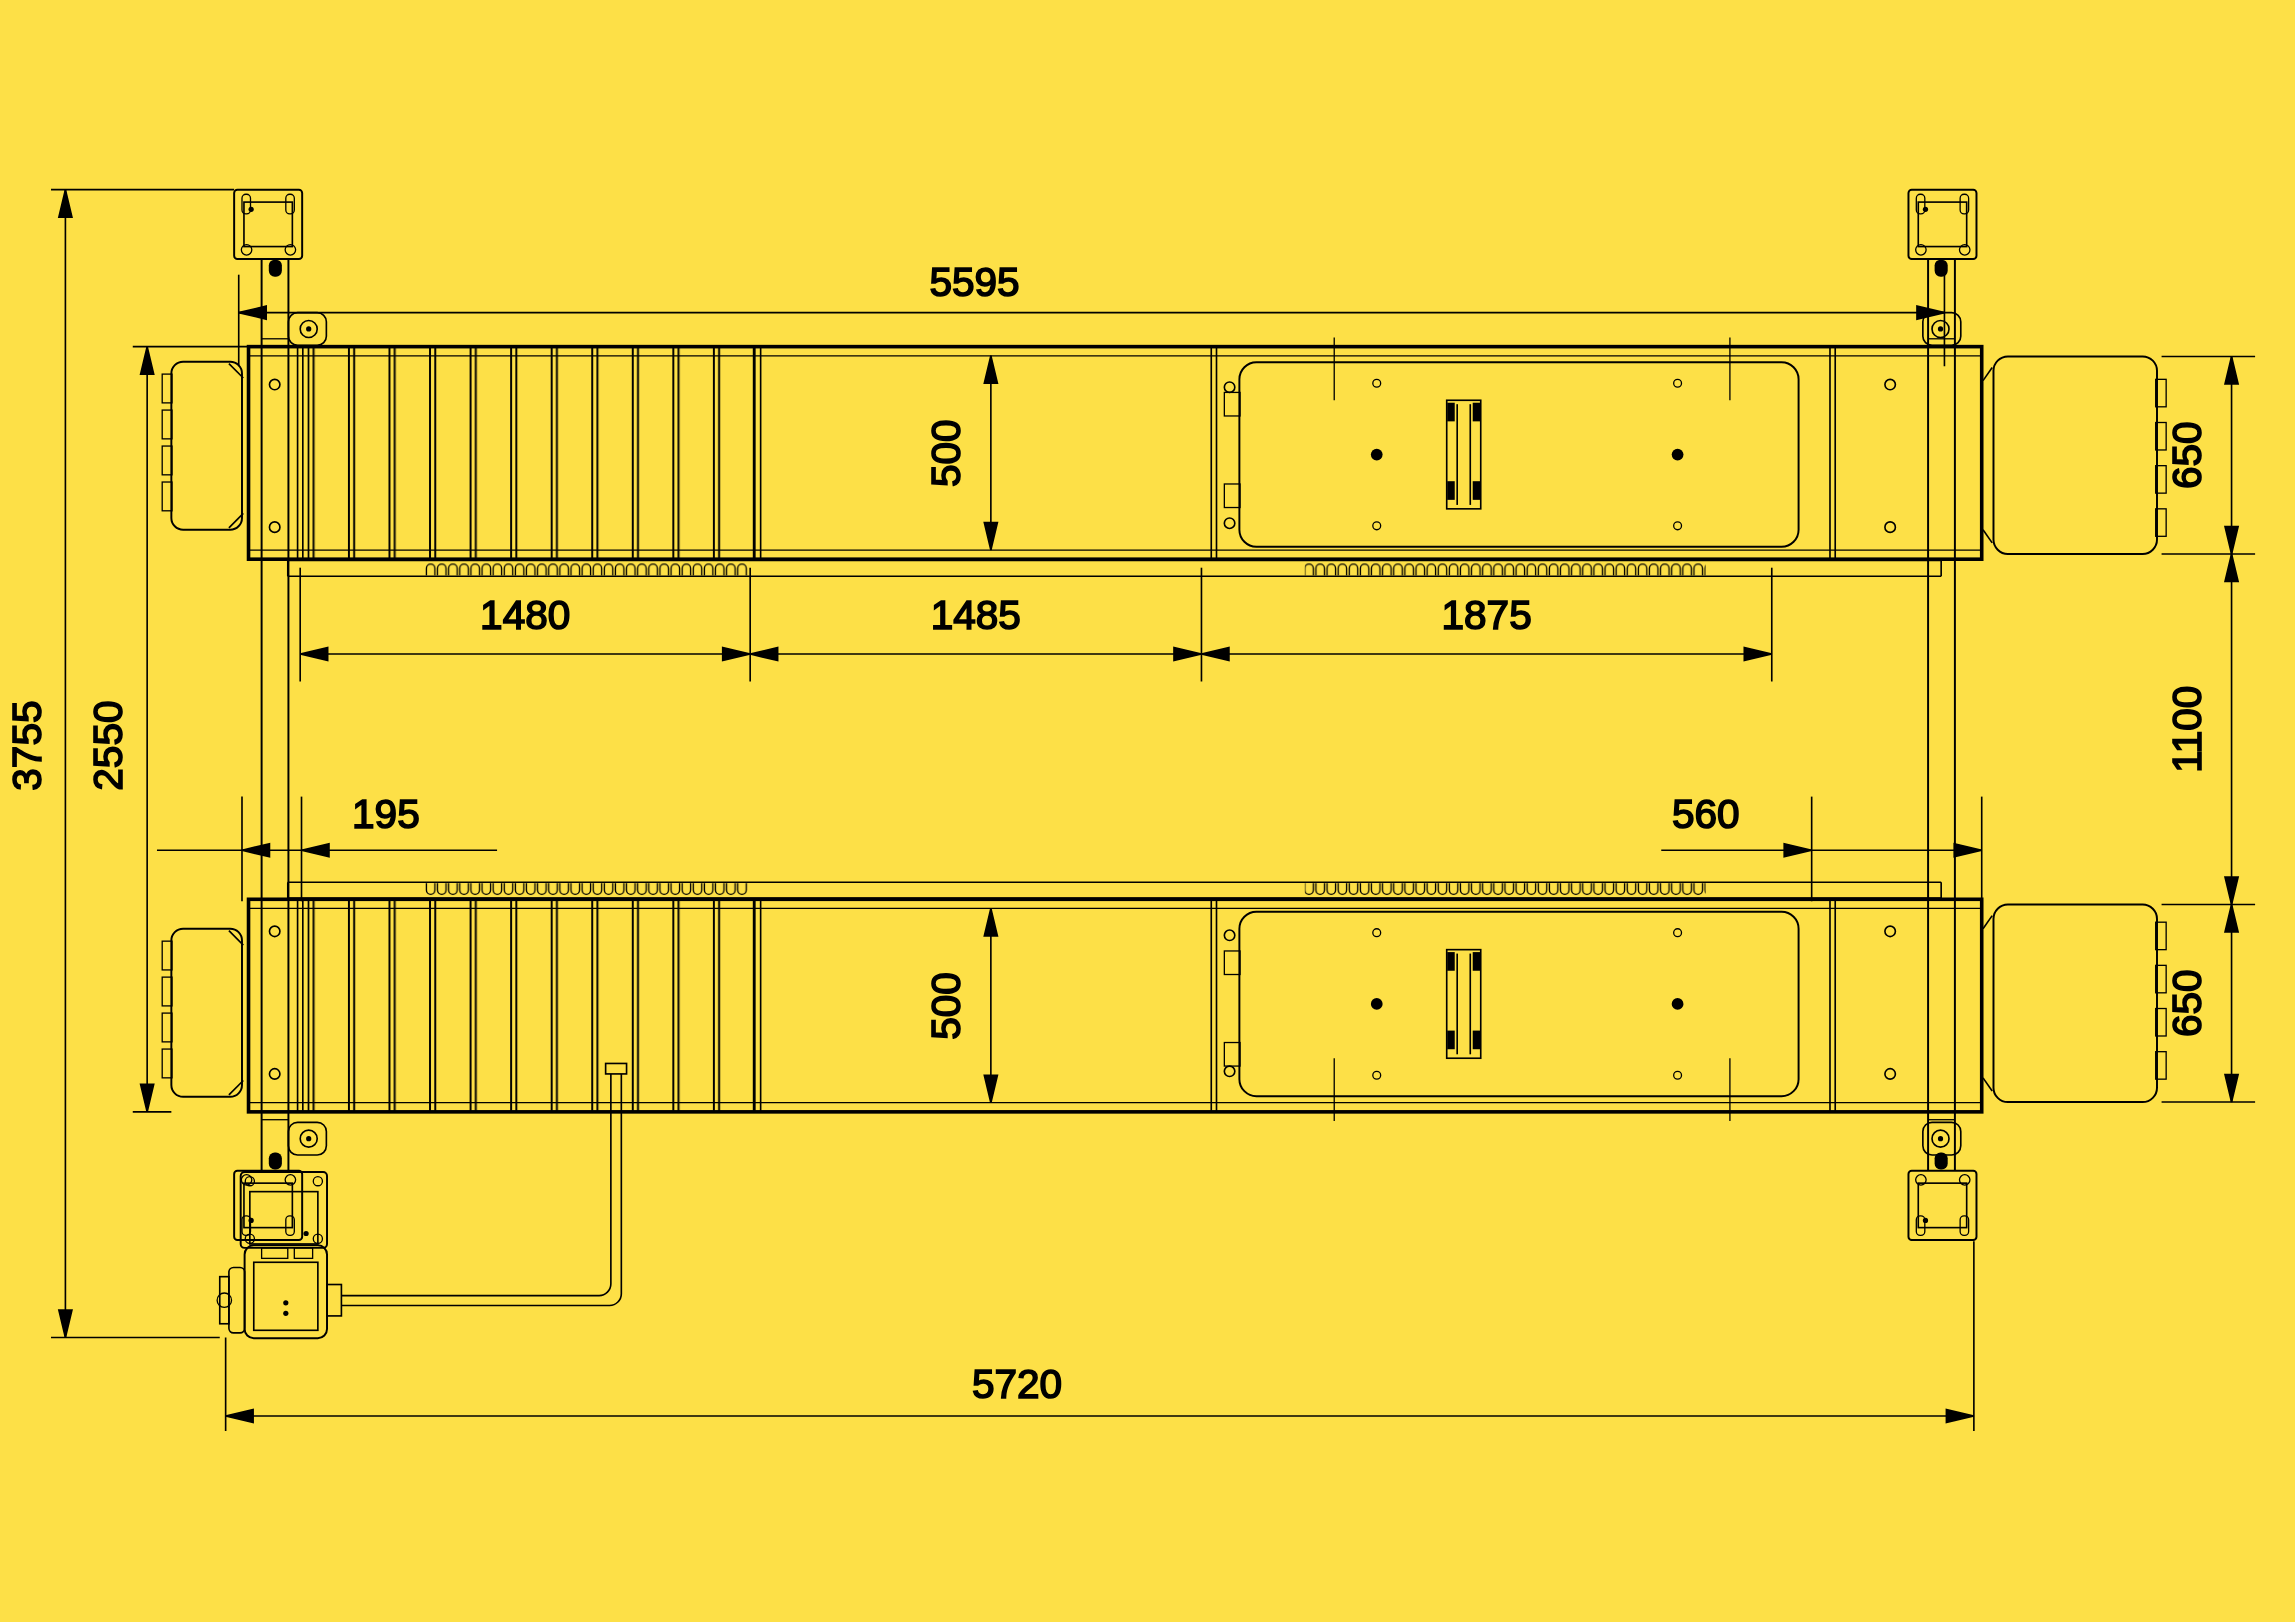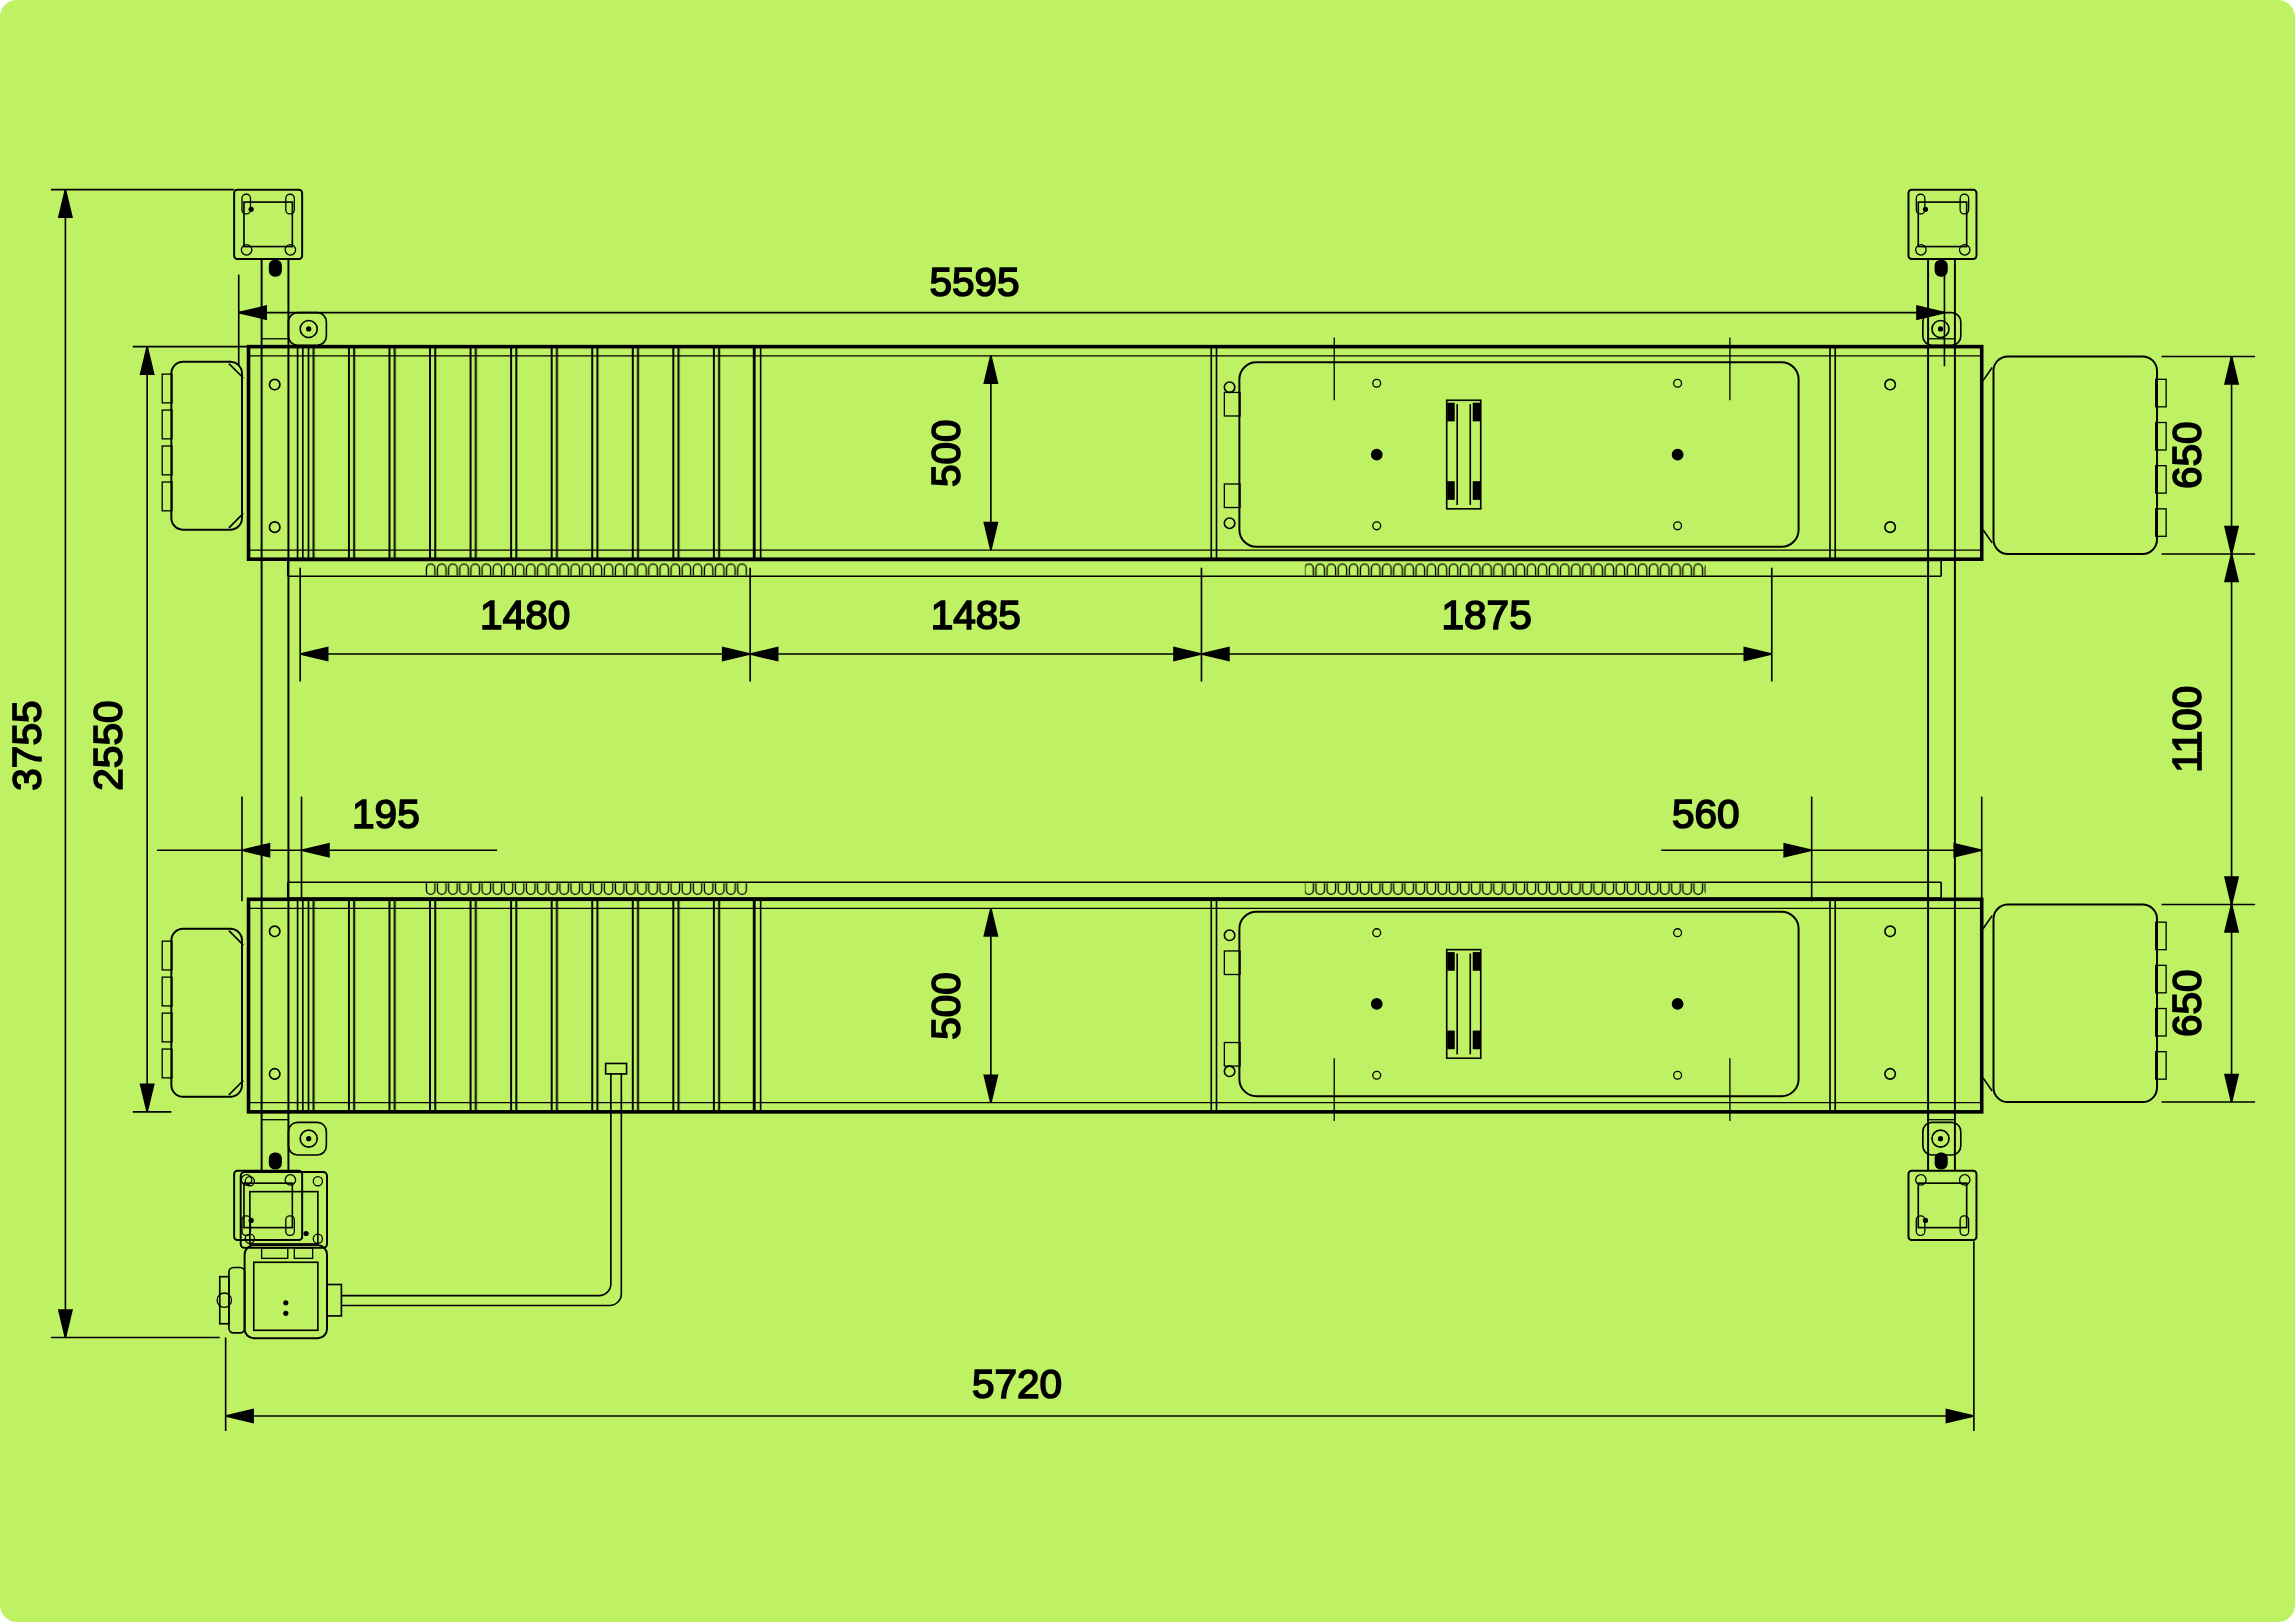--- a/index.html
+++ b/index.html
@@ -1,16 +1,16 @@
 <!DOCTYPE html>
 <html style="font-size:10.5px"><head>
 <meta charset="utf-8">
 <style>
   html,body{margin:0;padding:0;background:#ffffff;}
-  .sheet{width:100vw;max-width:100%;aspect-ratio:3509/2480;background:#bef264;border-radius:17px;}
+  .sheet{width:100vw;max-width:100%;aspect-ratio:3509/2480;background:#fde047;}
   svg{width:100%;height:100%;display:block;}
   .ln{stroke:#000;fill:none;}
   .t1{stroke-width:2;}  
   .t2{stroke-width:2.5;}
   .t3{stroke-width:3;}  
   .t4{stroke-width:4;}
   .t5{stroke-width:5.5;}
   .dimtxt{font-family:"Liberation Sans","DejaVu Sans",sans-serif;font-size:62px;fill:#000;}
   .anc{text-anchor:middle;}
 </style>

